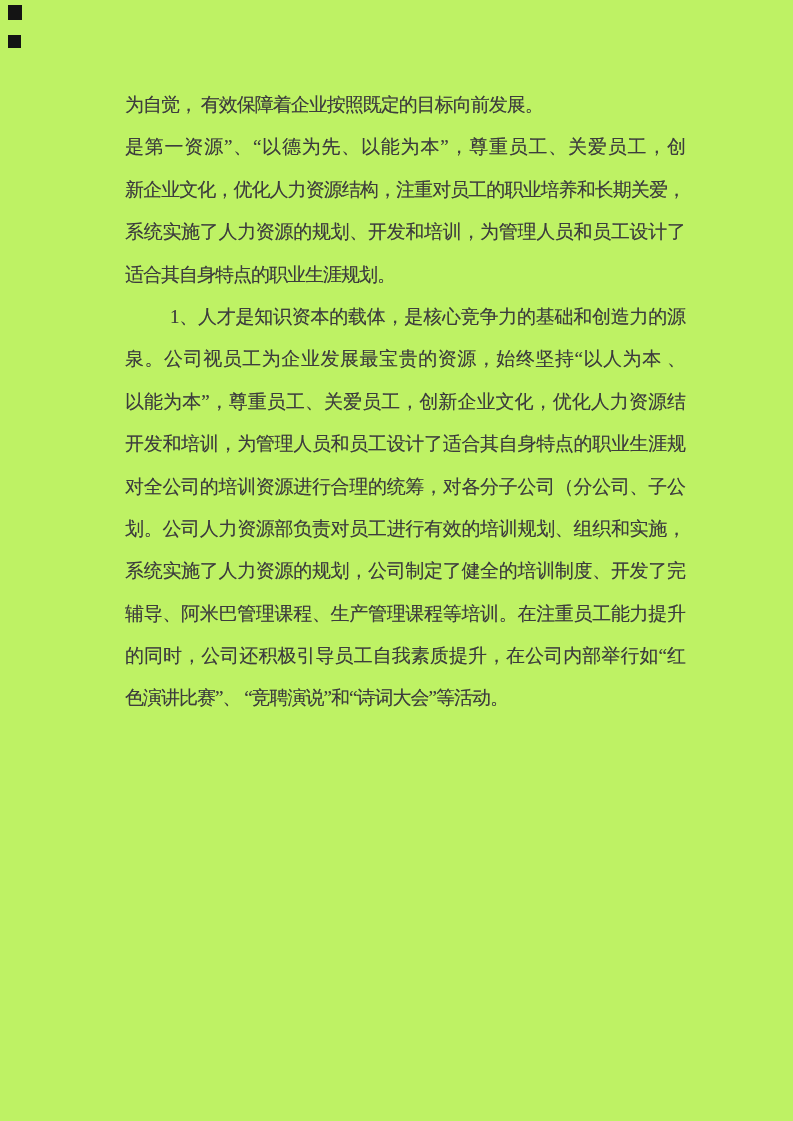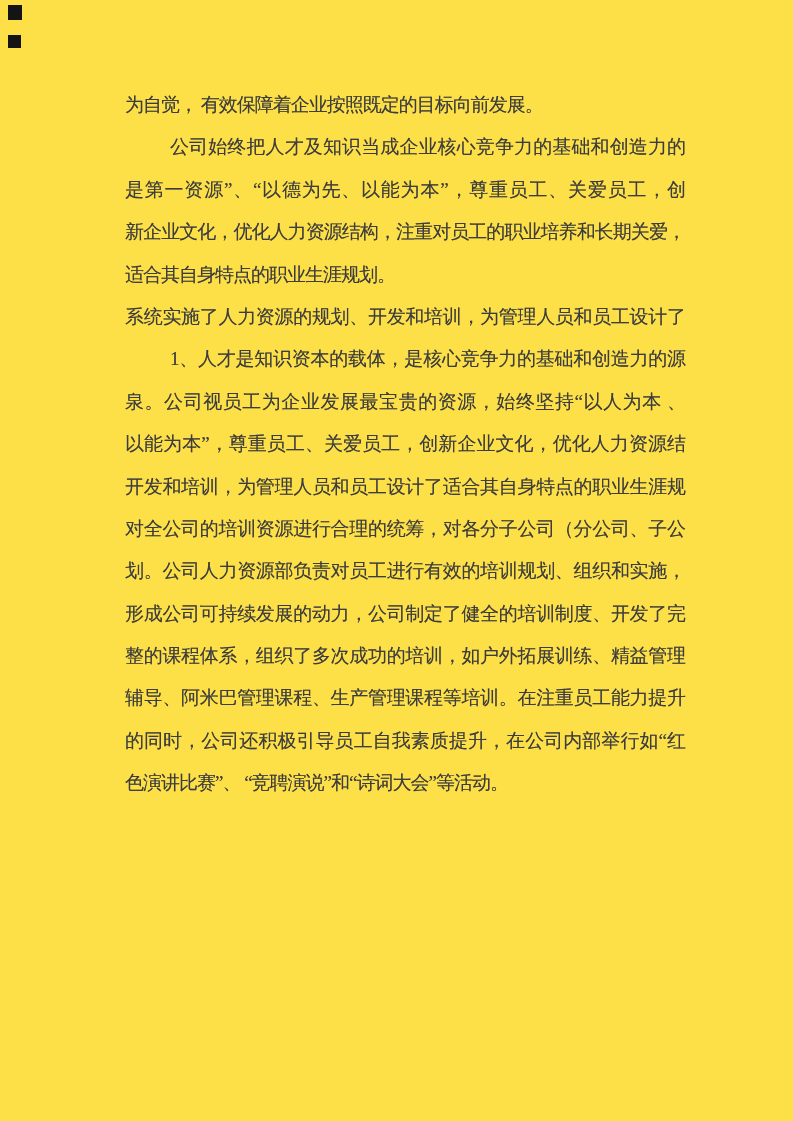--- a/index.html
+++ b/index.html
@@ -10,21 +10,21 @@
   body {
     width: 793px;
     height: 1121px;
     position: relative;
     overflow: hidden;
     font-family: "Liberation Serif", "DejaVu Serif", serif;
   }
   .page {
     position: absolute;
     inset: 0;
-    background: #fde047;
+    background: #bef264;
   }
   .corner-mark {
     position: absolute;
     background: #141414;
   }
   .corner-mark.m1 { left: 8px;  top: 5px;  width: 14px; height: 15px; }
   .corner-mark.m2 { left: 8px;  top: 35px; width: 13px; height: 13px; }
   .text-block {
     position: absolute;
     left: 125px;
@@ -52,30 +52,28 @@
   }
 </style>
 </head>
 <body>
 
 <div class="page">
   <div class="corner-mark m1"></div>
   <div class="corner-mark m2"></div>
   <div class="text-block" style="color: rgb(61, 61, 61);">
       <div class="line para-end">为自觉， 有效保障着企业按照既定的目标向前发展。</div>
-      <div class="line indent">公司始终把人才及知识当成企业核心竞争力的基础和创造力的</div>
       <div class="line">是第一资源”、“以德为先、以能为本”，尊重员工、关爱员工，创</div>
       <div class="line">新企业文化，优化人力资源结构，注重对员工的职业培养和长期关爱，</div>
+      <div class="line">系统实施了人力资源的规划、开发和培训，为管理人员和员工设计了</div>
       <div class="line para-end">适合其自身特点的职业生涯规划。</div>
-      <div class="line">系统实施了人力资源的规划、开发和培训，为管理人员和员工设计了</div>
       <div class="line indent">1、人才是知识资本的载体，是核心竞争力的基础和创造力的源</div>
       <div class="line">泉。公司视员工为企业发展最宝贵的资源，始终坚持“以人为本 、</div>
       <div class="line">以能为本”，尊重员工、关爱员工，创新企业文化，优化人力资源结</div>
       <div class="line">开发和培训，为管理人员和员工设计了适合其自身特点的职业生涯规</div>
       <div class="line">对全公司的培训资源进行合理的统筹，对各分子公司（分公司、子公</div>
       <div class="line">划。公司人力资源部负责对员工进行有效的培训规划、组织和实施，</div>
-      <div class="line">形成公司可持续发展的动力，公司制定了健全的培训制度、开发了完</div>
-      <div class="line">整的课程体系，组织了多次成功的培训，如户外拓展训练、精益管理</div>
+      <div class="line">系统实施了人力资源的规划，公司制定了健全的培训制度、开发了完</div>
       <div class="line">辅导、阿米巴管理课程、生产管理课程等培训。在注重员工能力提升</div>
       <div class="line">的同时，公司还积极引导员工自我素质提升，在公司内部举行如“红</div>
       <div class="line para-end">色演讲比赛”、 “竞聘演说”和“诗词大会”等活动。</div>
     </div>
 </div>
 
 </body></html>

